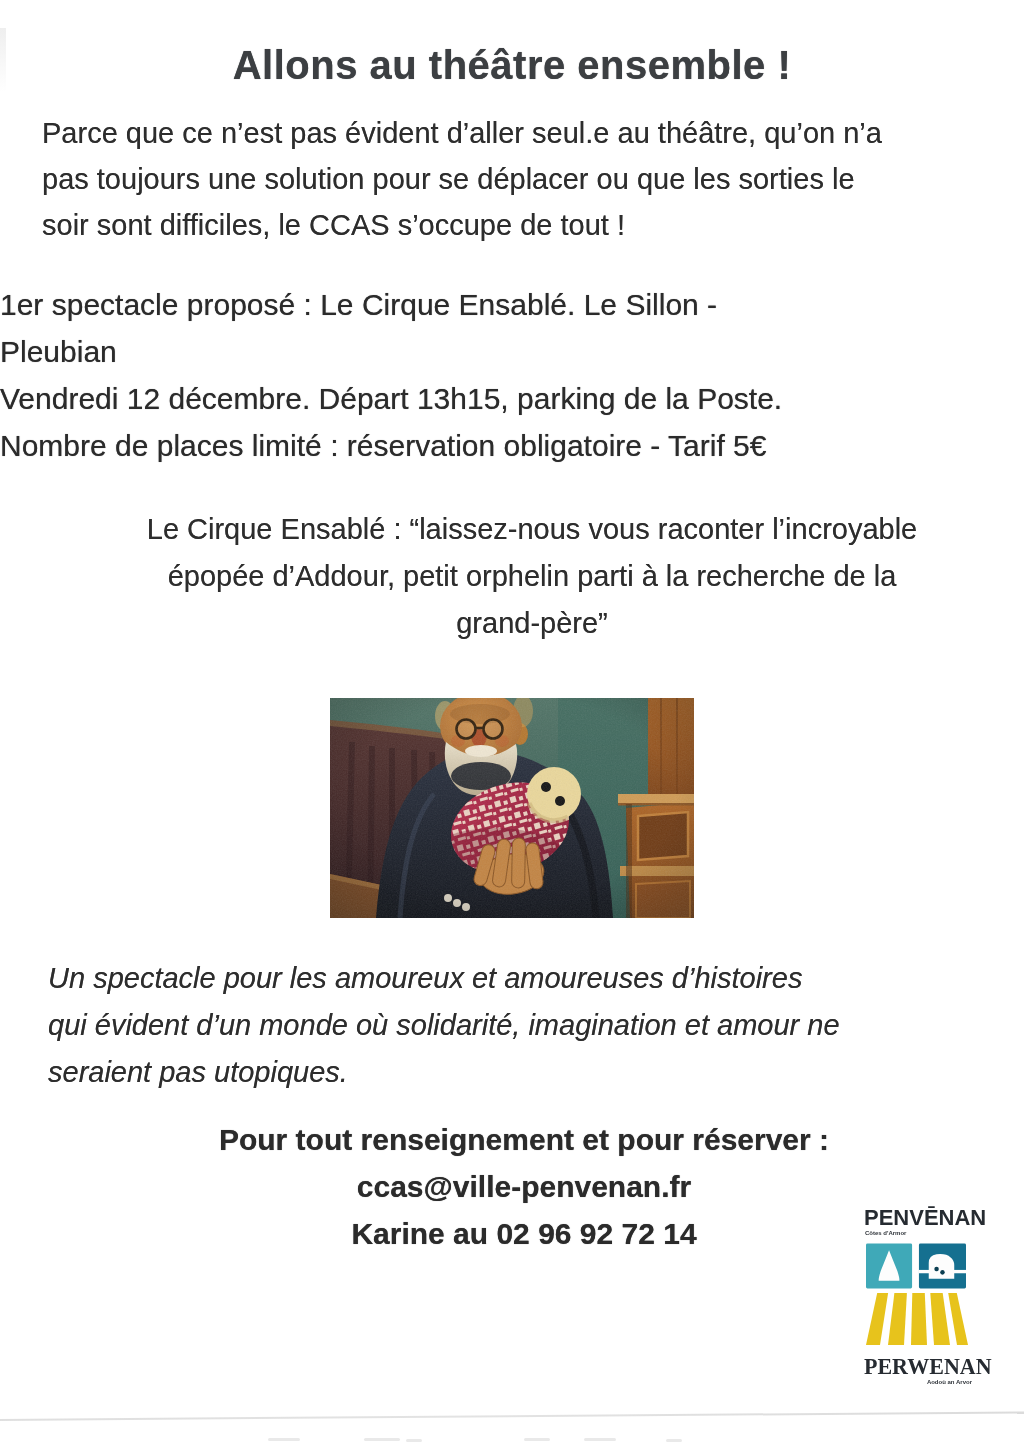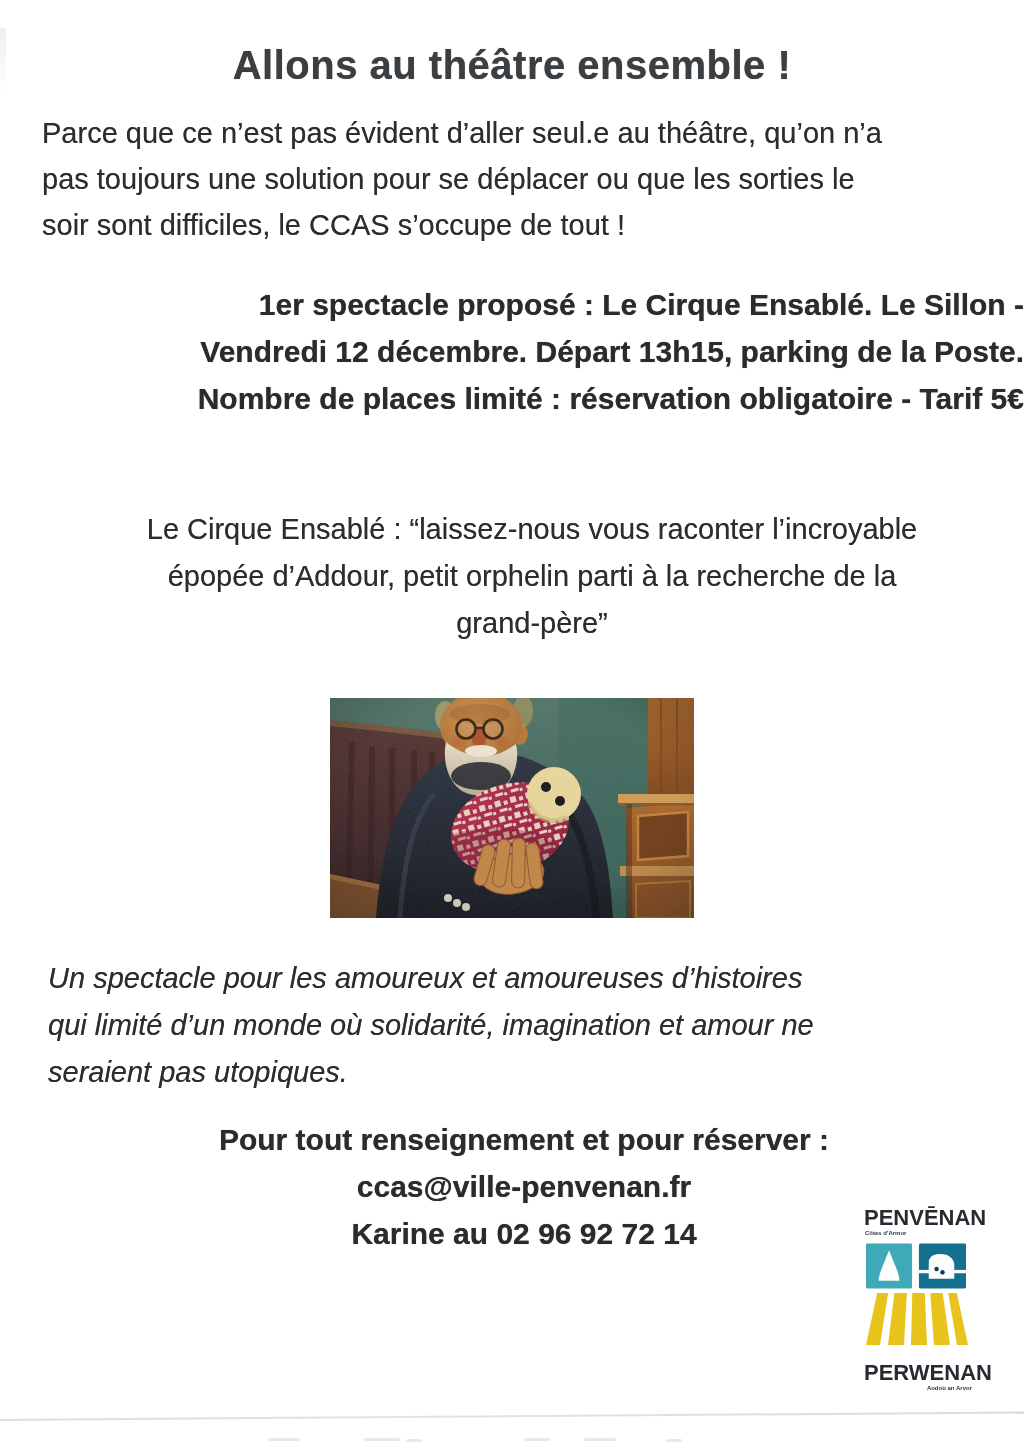--- a/index.html
+++ b/index.html
@@ -22,21 +22,21 @@
     text-shadow:0 0 .7px rgba(55,58,62,.85);
   }
   .body-text{
     font-size:29px;line-height:46px;color:#2d2d2d;
     text-shadow:0 0 .6px rgba(45,45,45,.7);
     margin-top:14px;
   }
   .intro{position:absolute;top:96px;left:42px;}
   .show-info{
     position:absolute;top:281px;left:0;width:100%;
-    text-align:right;font-weight:bold;font-size:30px;line-height:47px;
+    text-align:left;font-weight:normal;font-size:30px;line-height:47px;
     color:#2b2b2b;text-shadow:0 0 .7px rgba(43,43,43,.8);
   }
   .description{
     position:absolute;top:506px;left:0;width:100%;
     text-align:center;font-size:29px;line-height:47px;color:#2d2d2d;
     text-shadow:0 0 .6px rgba(45,45,45,.7);
     margin-left:20px;
   }
   .audience{position:absolute;top:941px;left:48px;line-height:47px;font-style:italic;}
   .contact{
@@ -58,21 +58,21 @@
     transform:scaleY(1.04);
   }
   .logo-sub{
     font-size:6px;font-weight:bold;color:#30353b;
     margin-left:7px;line-height:7px;
   }
   .logo-sub.right{text-align:right;margin-left:0;margin-right:18px;}
   .logo-art{margin:6px 0 0 8px;}
   .logo-art svg{display:block;}
   .logo-fields{margin:4px 0 0 8px;}
-  .logo-name.bottom{margin-top:12px;}
+  .logo-name.bottom{margin-top:6px;font-family:Liberation Serif, serif;}
 
   
   .scan-line{
     position:absolute;left:-4px;top:1419px;width:1040px;height:2px;
     background:linear-gradient(90deg,#d7d7d7 0%,#dcdcdc 45%,#d2d2d2 100%);
     transform:rotate(-0.42deg);transform-origin:left center;
     opacity:.8;
   }
   .scan-dash{position:absolute;height:3px;background:#e9e9e9;border-radius:2px;}
   .d1{left:268px;top:1438px;width:32px;}
@@ -94,20 +94,21 @@
   <h1 class="title">Allons au théâtre ensemble !</h1>
 
   <div class="intro body-text">
     <div class="line">Parce que ce n’est pas évident d’aller seul.e au théâtre, qu’on n’a</div>
     <div class="line">pas toujours une solution pour se déplacer ou que les sorties le</div>
     <div class="line">soir sont difficiles, le CCAS s’occupe de tout !</div>
   </div>
 
   <div class="show-info">
     <div class="line">1er spectacle proposé : Le Cirque Ensablé. Le Sillon -</div>
+    <div class="line">Pleubian</div>
     <div class="line">Vendredi 12 décembre. Départ 13h15, parking de la Poste.</div>
     <div class="line">Nombre de places limité : réservation obligatoire - Tarif 5€</div>
   </div>
 
   <div class="description">
     <div class="line">Le Cirque Ensablé : “laissez-nous vous raconter l’incroyable</div>
     <div class="line">épopée d’Addour, petit orphelin parti à la recherche de la</div>
     <div class="line">grand-père”</div>
   </div>
 
@@ -234,21 +235,21 @@
           <circle cx="136" cy="209" r="4"></circle>
       </g>
 
       <rect width="364" height="220" fill="url(#vigG)"></rect>
       <rect width="364" height="220" filter="url(#grainF)" opacity=".13"></rect>
     </svg>
   </div>
 
   <div class="audience body-text">
     <div class="line">Un spectacle pour les amoureux et amoureuses d’histoires</div>
-    <div class="line">qui limité d’un monde où solidarité, imagination et amour ne</div>
+    <div class="line">qui évident d’un monde où solidarité, imagination et amour ne</div>
     <div class="line">seraient pas utopiques.</div>
   </div>
 
   <div class="contact">
     <div class="line">Pour tout renseignement et pour réserver :</div>
     <div class="line">ccas@ville-penvenan.fr</div>
     <div class="line">Karine au 02 96 92 72 14</div>
   </div>
 
   <div class="logo">

